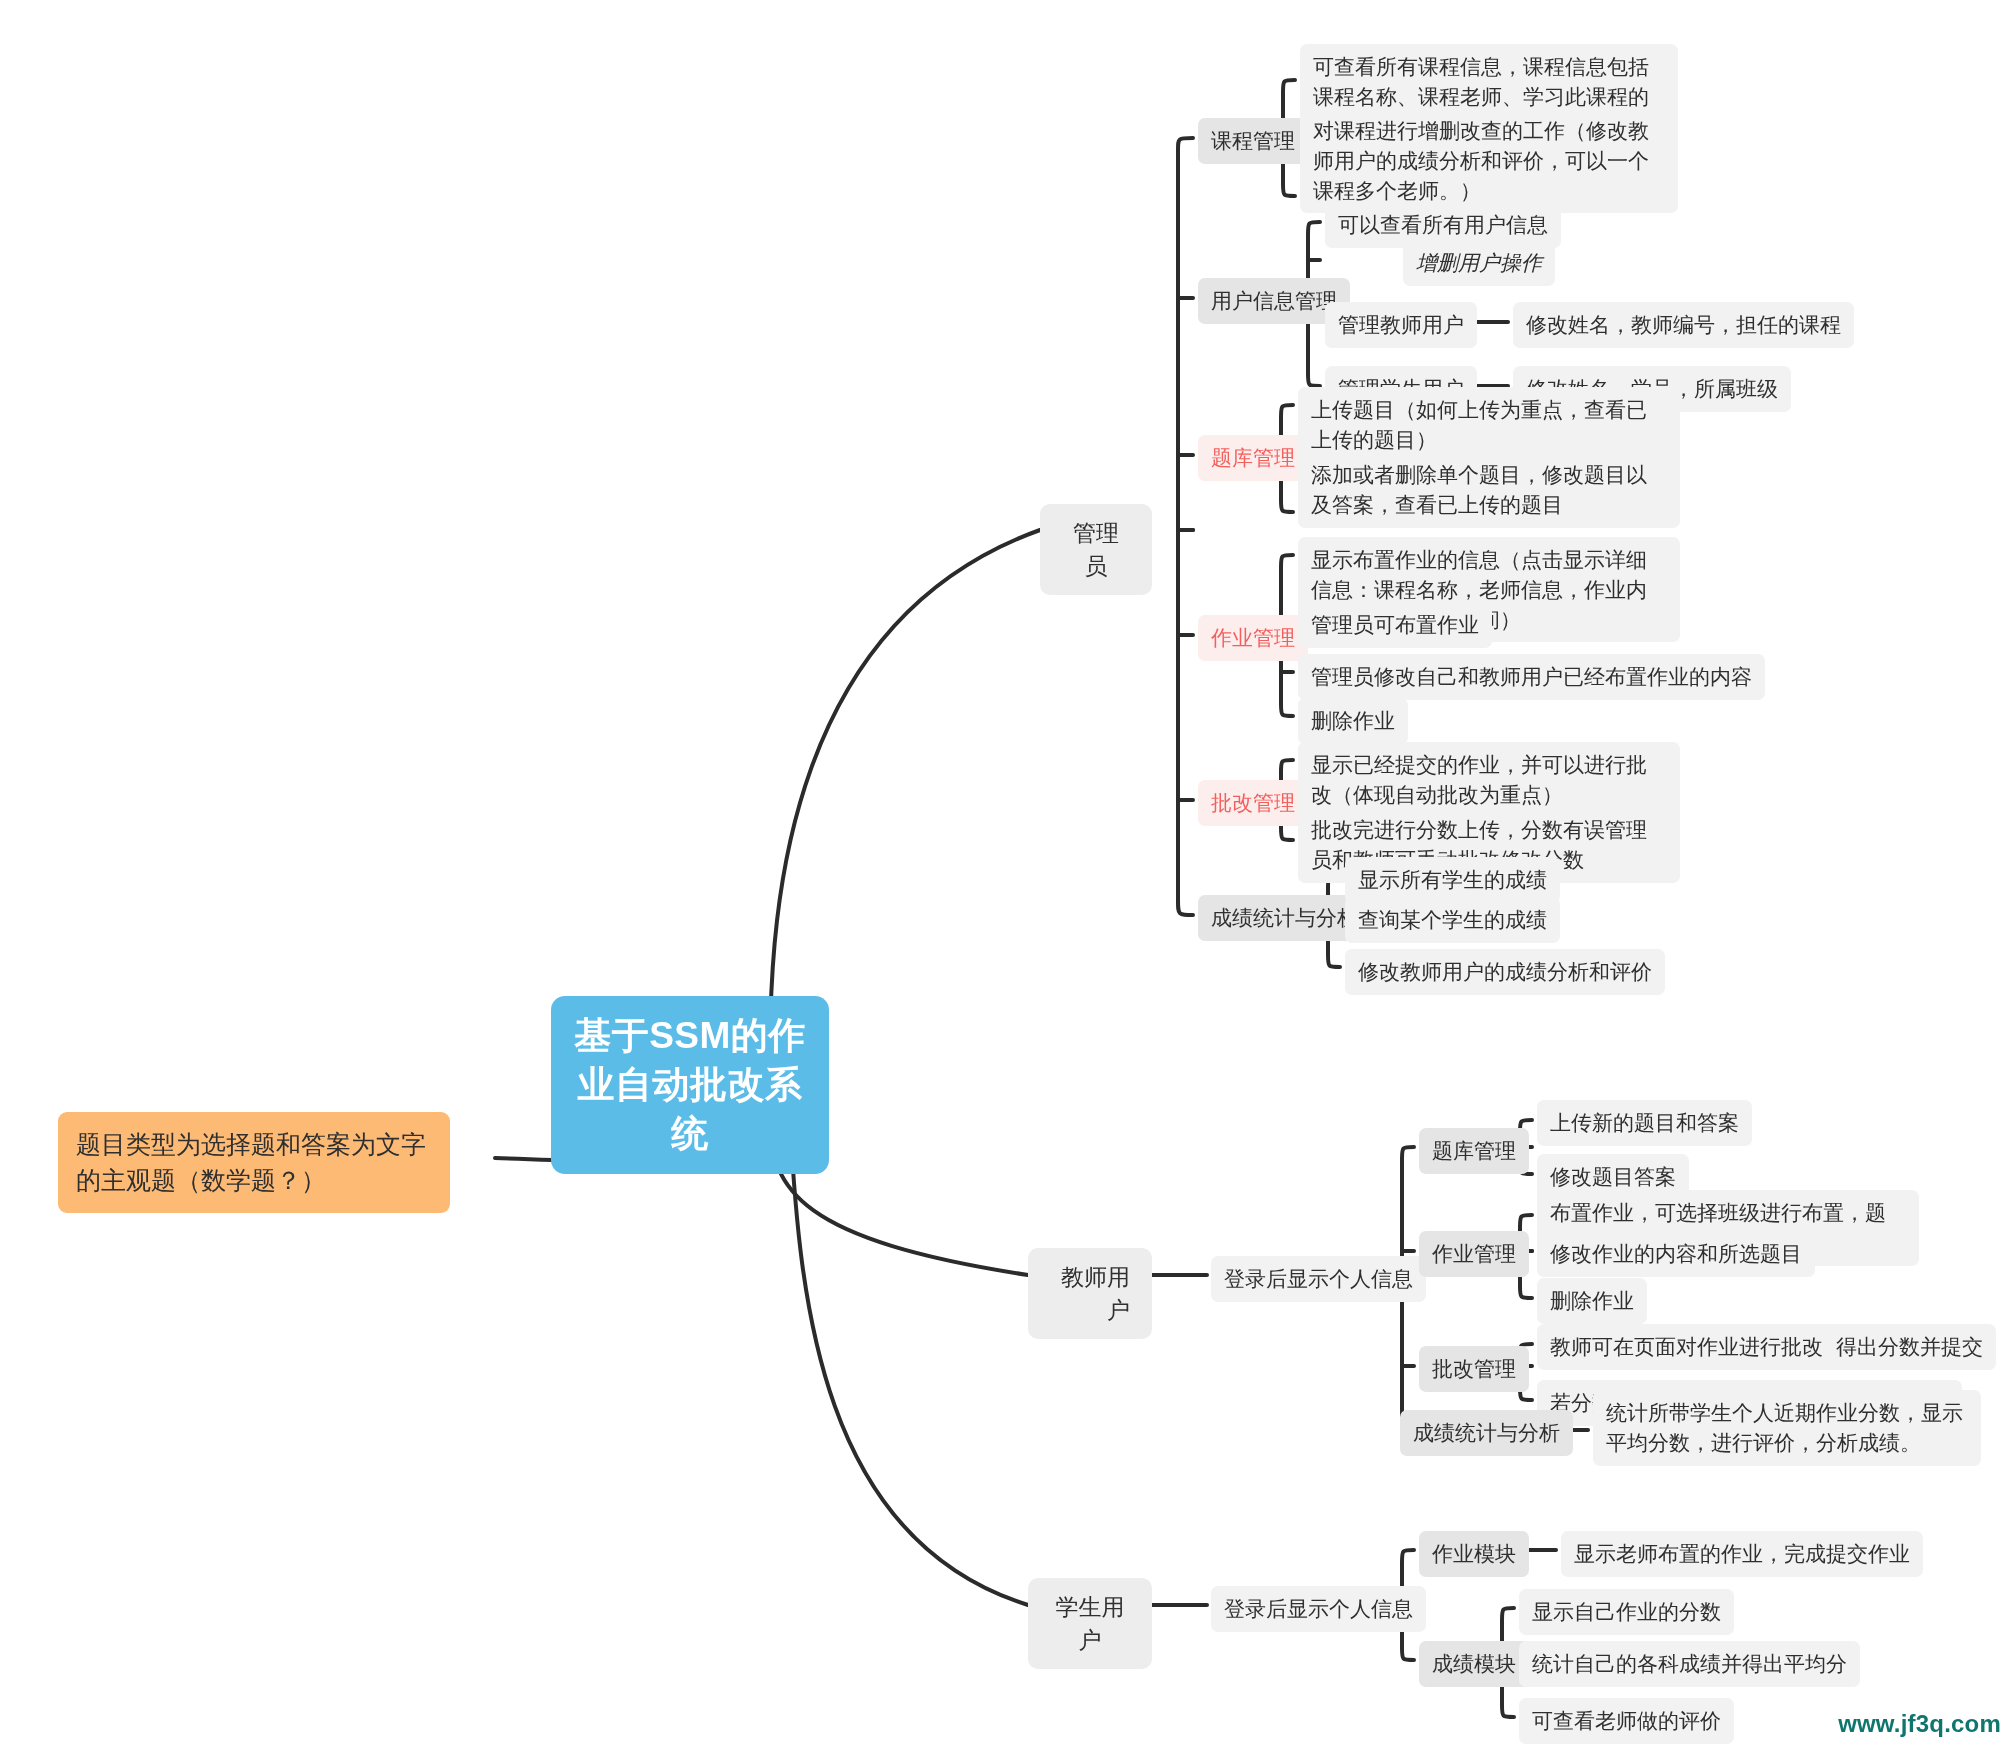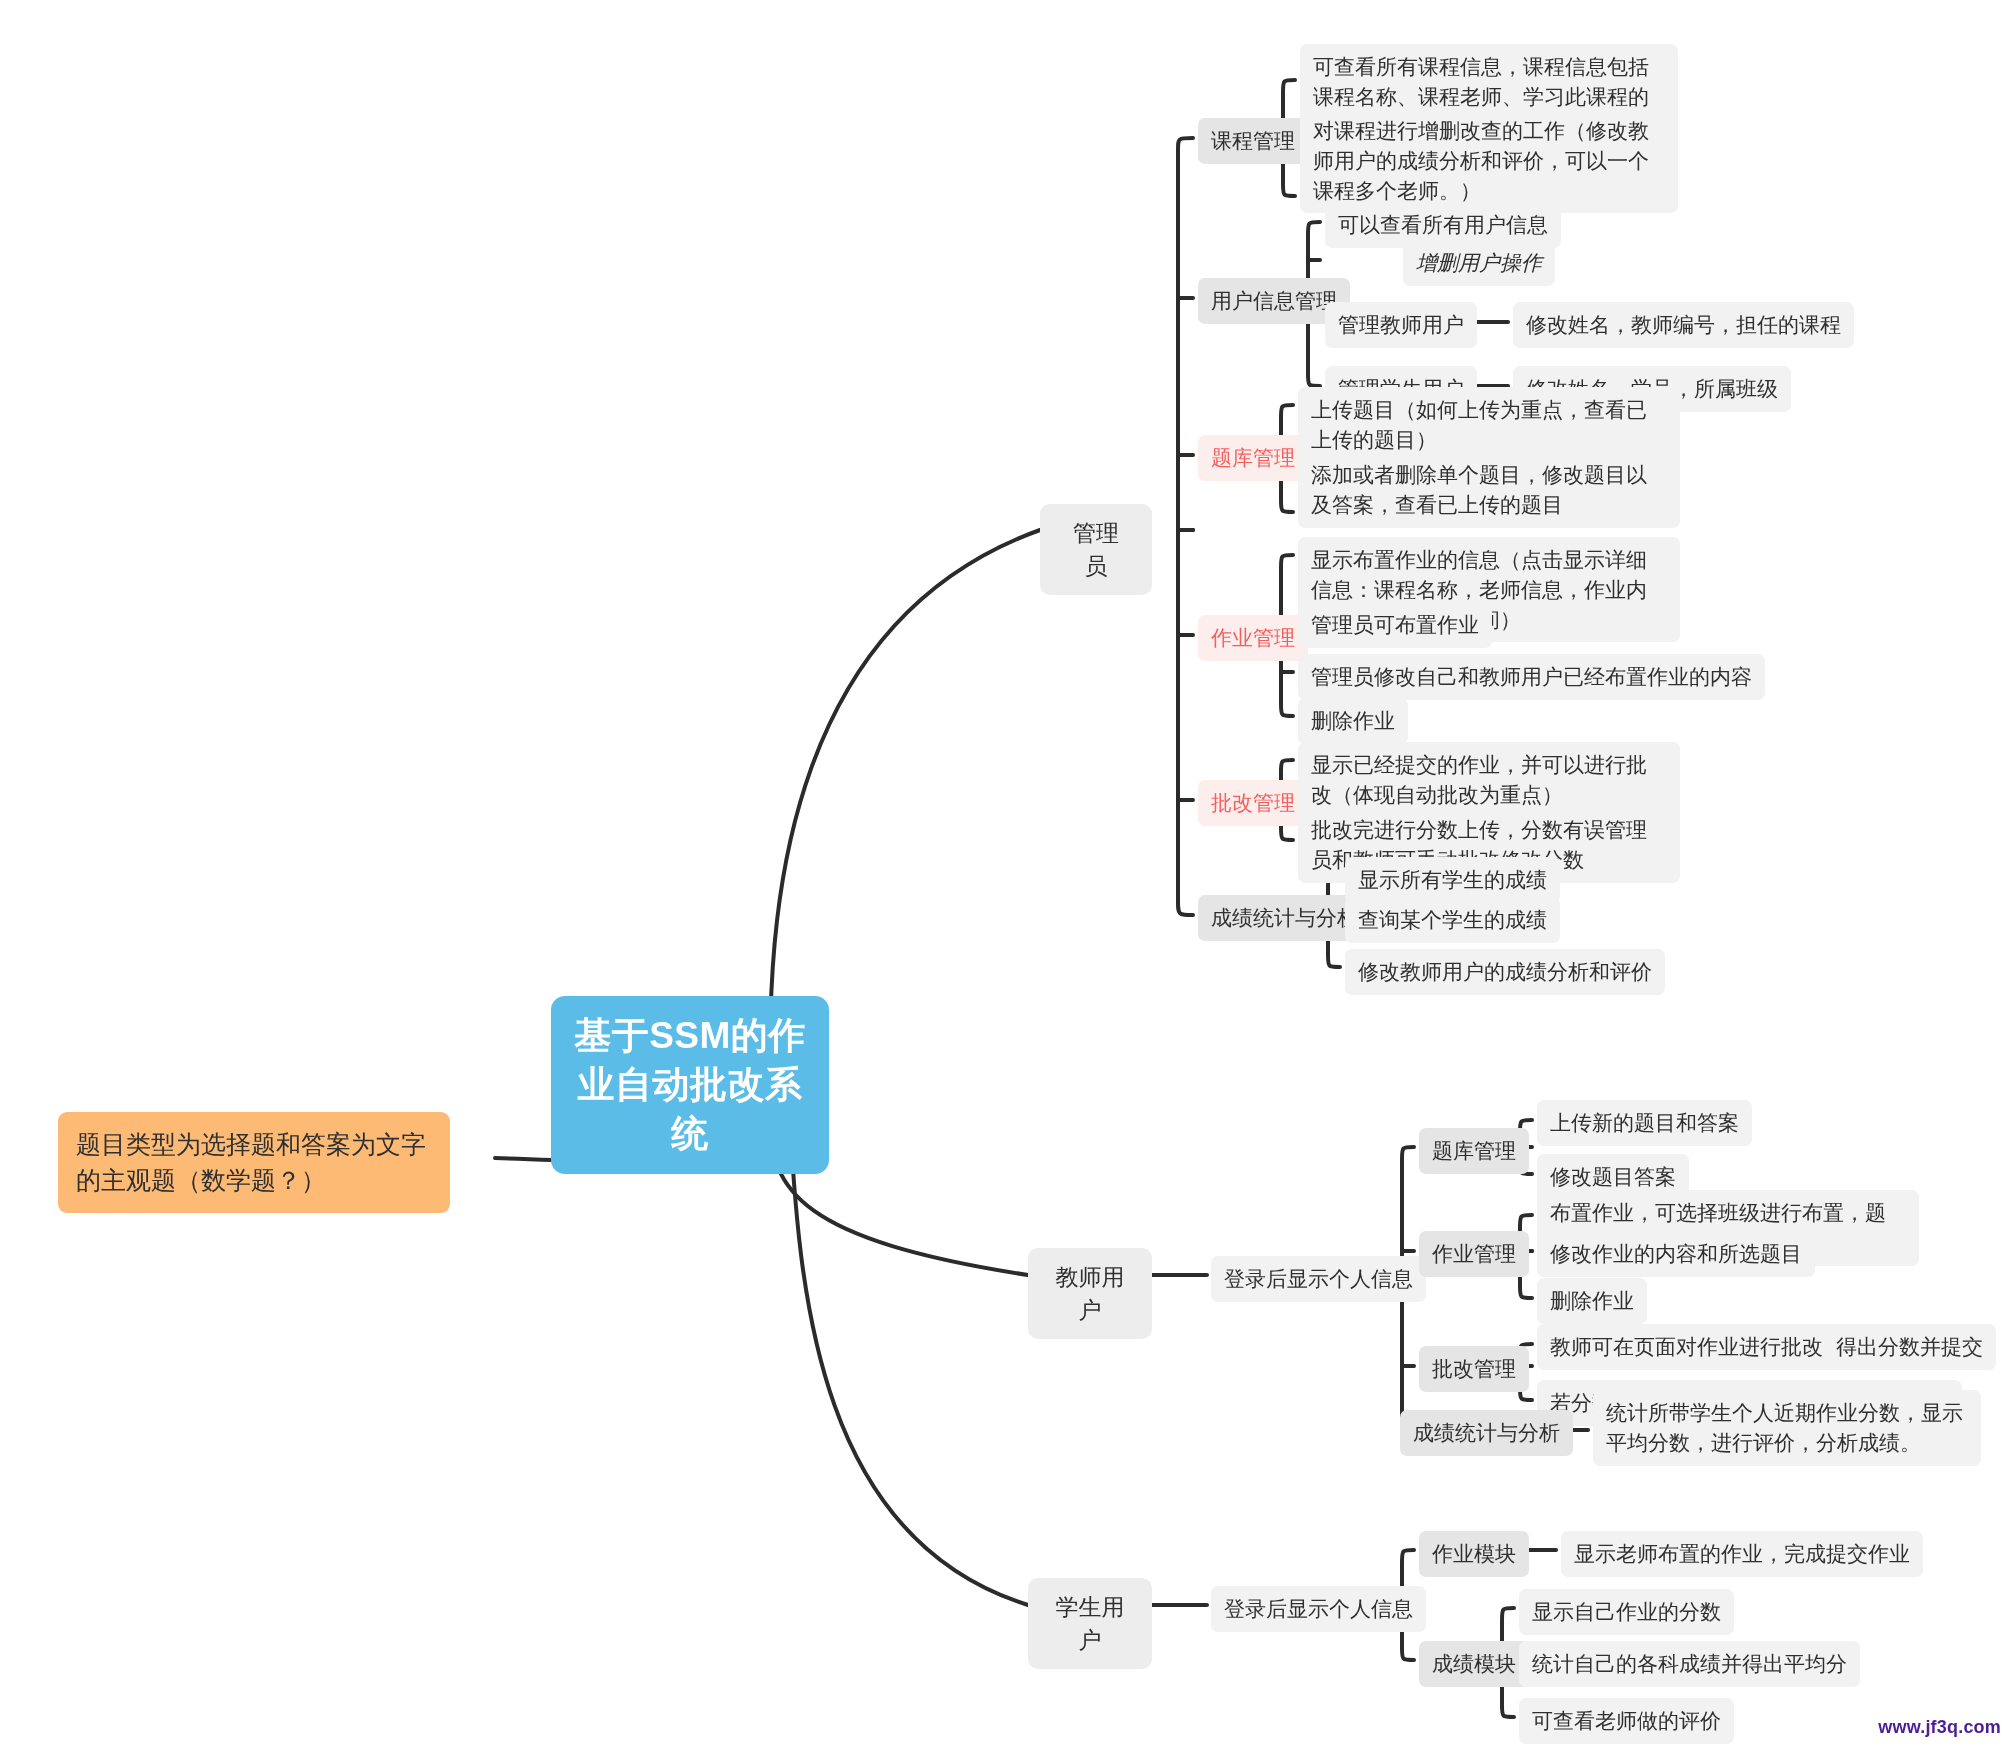--- a/index.html
+++ b/index.html
@@ -67,23 +67,23 @@
   .note{
     background:#fdba74;
     font-size:25px;
     padding:14px 18px;
     border-radius:9px;
     line-height:1.45;
   }
   .watermark{
     position:absolute;
     right:14px;bottom:12px;
-    color:#4c1d95;
+    color:#0f766e;
     font-weight:bold;
-    font-size:18px;
+    font-size:24px;
     font-family:"Liberation Sans","DejaVu Sans",sans-serif;
     letter-spacing:0.2px;
   }
 </style>
 </head>
 <body>
 
 <div id="canvas">
 
   <svg id="links" viewBox="0 0 2015 1750">
@@ -196,21 +196,21 @@
 
   <div class="node cat red" style="left:1198px;top:780px;">批改管理</div>
   <div class="node leaf" style="left:1298px;top:742px;width:382px;">显示已经提交的作业，并可以进行批改（体现自动批改为重点）</div>
   <div class="node leaf" style="left:1298px;top:807px;width:382px;">批改完进行分数上传，分数有误管理员和教师可手动批改修改分数</div>
 
   <div class="node cat" style="left:1198px;top:895px;">成绩统计与分析</div>
   <div class="node leaf nowrap" style="left:1345px;top:857px;">显示所有学生的成绩</div>
   <div class="node leaf nowrap" style="left:1345px;top:897px;">查询某个学生的成绩</div>
   <div class="node leaf nowrap" style="left:1345px;top:949px;">修改教师用户的成绩分析和评价</div>
 
-  <div class="node role" style="left:1028px;top:1248px;width:124px;">教师用户</div>
+  <div class="node role" style="left:1028px;top:1248px;width:124px;text-align:right;">教师用户</div>
   <div class="node leaf nowrap" style="left:1211px;top:1256px;">登录后显示个人信息</div>
 
   <div class="node cat" style="left:1419px;top:1128px;">题库管理</div>
   <div class="node leaf nowrap" style="left:1537px;top:1100px;">上传新的题目和答案</div>
   <div class="node leaf nowrap" style="left:1537px;top:1154px;">修改题目答案</div>
 
   <div class="node cat" style="left:1419px;top:1231px;">作业管理</div>
   <div class="node leaf" style="left:1537px;top:1190px;width:382px;">布置作业，可选择班级进行布置，题目从题库中进行选择</div>
   <div class="node leaf nowrap" style="left:1537px;top:1231px;">修改作业的内容和所选题目</div>
   <div class="node leaf nowrap" style="left:1537px;top:1278px;">删除作业</div>

